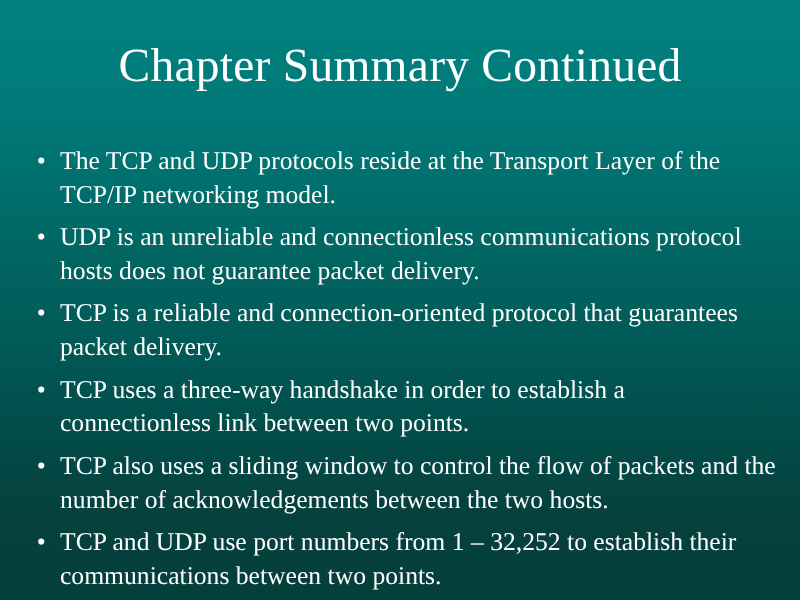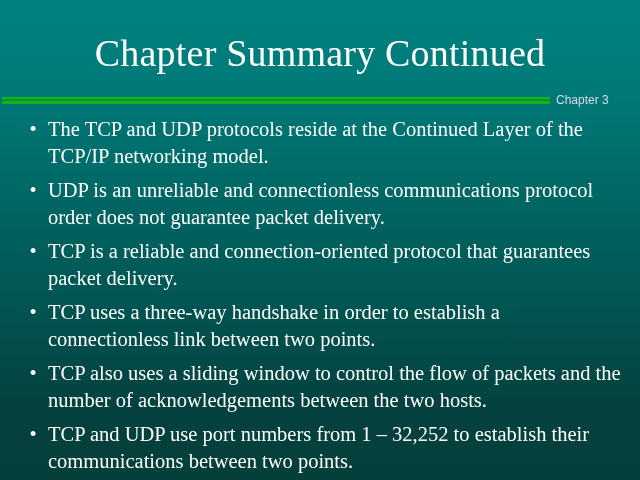--- a/index.html
+++ b/index.html
@@ -134,39 +134,31 @@
 </style>
 </head>
 <body>
 
 <div class="slide">
 
   <div class="title-area">
     <h1 class="slide-title">Chapter Summary Continued</h1>
   </div>
 
-  <div class="divider-row">
-    <div class="rule">
-      <div class="rule-line-top"></div>
-      <div class="rule-line-mid"></div>
-      <div class="rule-line-bot"></div>
-    </div>
-    <div class="chapter-label">Chapter 3</div>
-  </div>
 
   <div class="body-area">
 
     <div class="bullet-item">
       <span class="bullet-marker">•</span>
-      <span class="bullet-text">The TCP and UDP protocols reside at the Continued Layer of the TCP/IP networking model.</span>
+      <span class="bullet-text">The TCP and UDP protocols reside at the Transport Layer of the TCP/IP networking model.</span>
     </div>
 
     <div class="bullet-item">
       <span class="bullet-marker">•</span>
-      <span class="bullet-text">UDP is an unreliable and connectionless communications protocol order does not guarantee packet delivery.</span>
+      <span class="bullet-text">UDP is an unreliable and connectionless communications protocol hosts does not guarantee packet delivery.</span>
     </div>
 
     <div class="bullet-item">
       <span class="bullet-marker">•</span>
       <span class="bullet-text">TCP is a reliable and connection-oriented protocol that guarantees packet delivery.</span>
     </div>
 
     <div class="bullet-item">
       <span class="bullet-marker">•</span>
       <span class="bullet-text">TCP uses a three-way handshake in order to establish a connectionless link between two points.</span>

